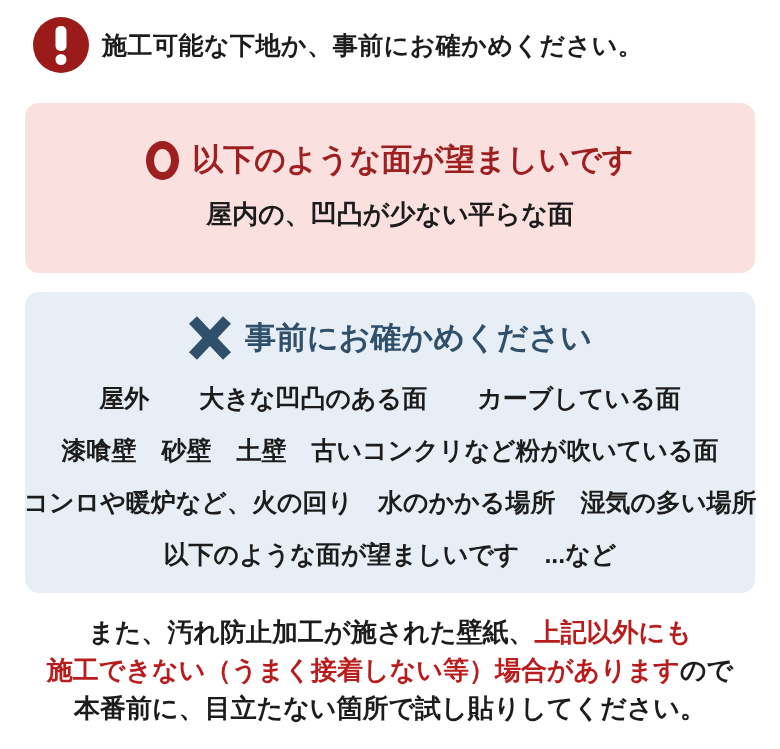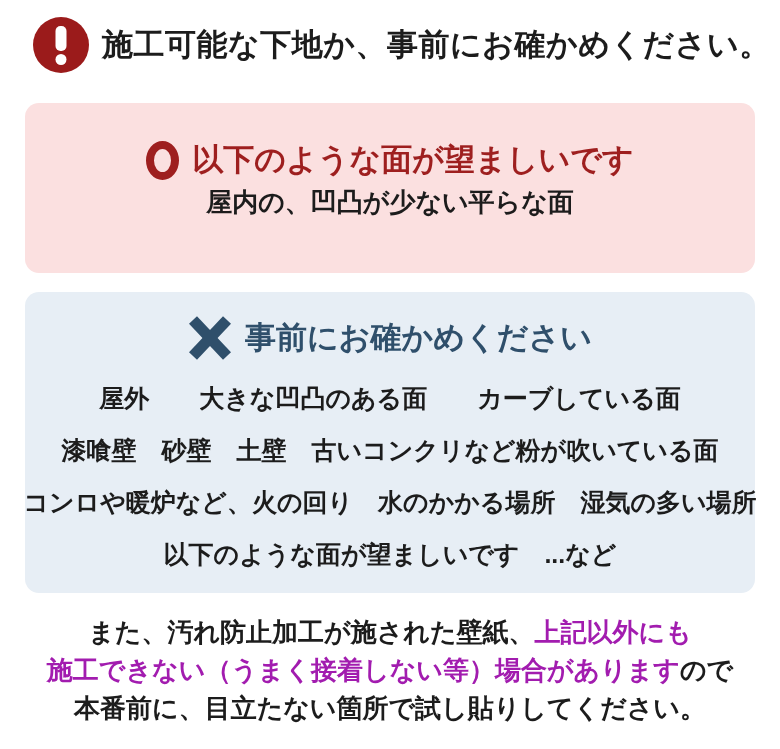--- a/index.html
+++ b/index.html
@@ -37,21 +37,21 @@
   }
   .warn-icon .dot {
     position: absolute; left: 50%; bottom: 8px;
     transform: translateX(-50%);
     width: 11px; height: 11px;
     border-radius: 50%;
     background: #ffffff;
   }
   .header-title {
     margin: 0;
-    font-size: 31px;
+    font-size: 25px;
     letter-spacing: 0.5px;
     white-space: nowrap;
   }
   
   .box {
     margin: 0 25px;
     border-radius: 14px;
     display: flex;
     flex-direction: column;
     align-items: center;
@@ -78,21 +78,21 @@
     border: 8px solid #9e1f1f;
     border-radius: 50%;
     flex: none;
   }
   .good-heading {
     color: #9e1f1f;
     font-size: 31px;
     white-space: nowrap;
   }
   .good-note {
-    margin-top: 4px;
+    margin-top: 16px;
     font-size: 26px;
     white-space: nowrap;
   }
   .cross-icon { flex: none; }
   .bad-heading {
     color: #2f4f6b;
     font-size: 31px;
     white-space: nowrap;
   }
   .bad-lines {
@@ -107,21 +107,21 @@
     font-size: 25px;
     white-space: nowrap;
   }
   
   .footer {
     margin-top: 20px;
     text-align: center;
     font-size: 26px;
     line-height: 38px;
   }
-  .red { color: #a21caf; }
+  .red { color: #b91c1c; }
 </style>
 </head>
 <body>
 
 <div class="page">
 
   <div class="header">
     <div class="warn-icon">
       <div class="bar"></div>
       <div class="dot"></div>

